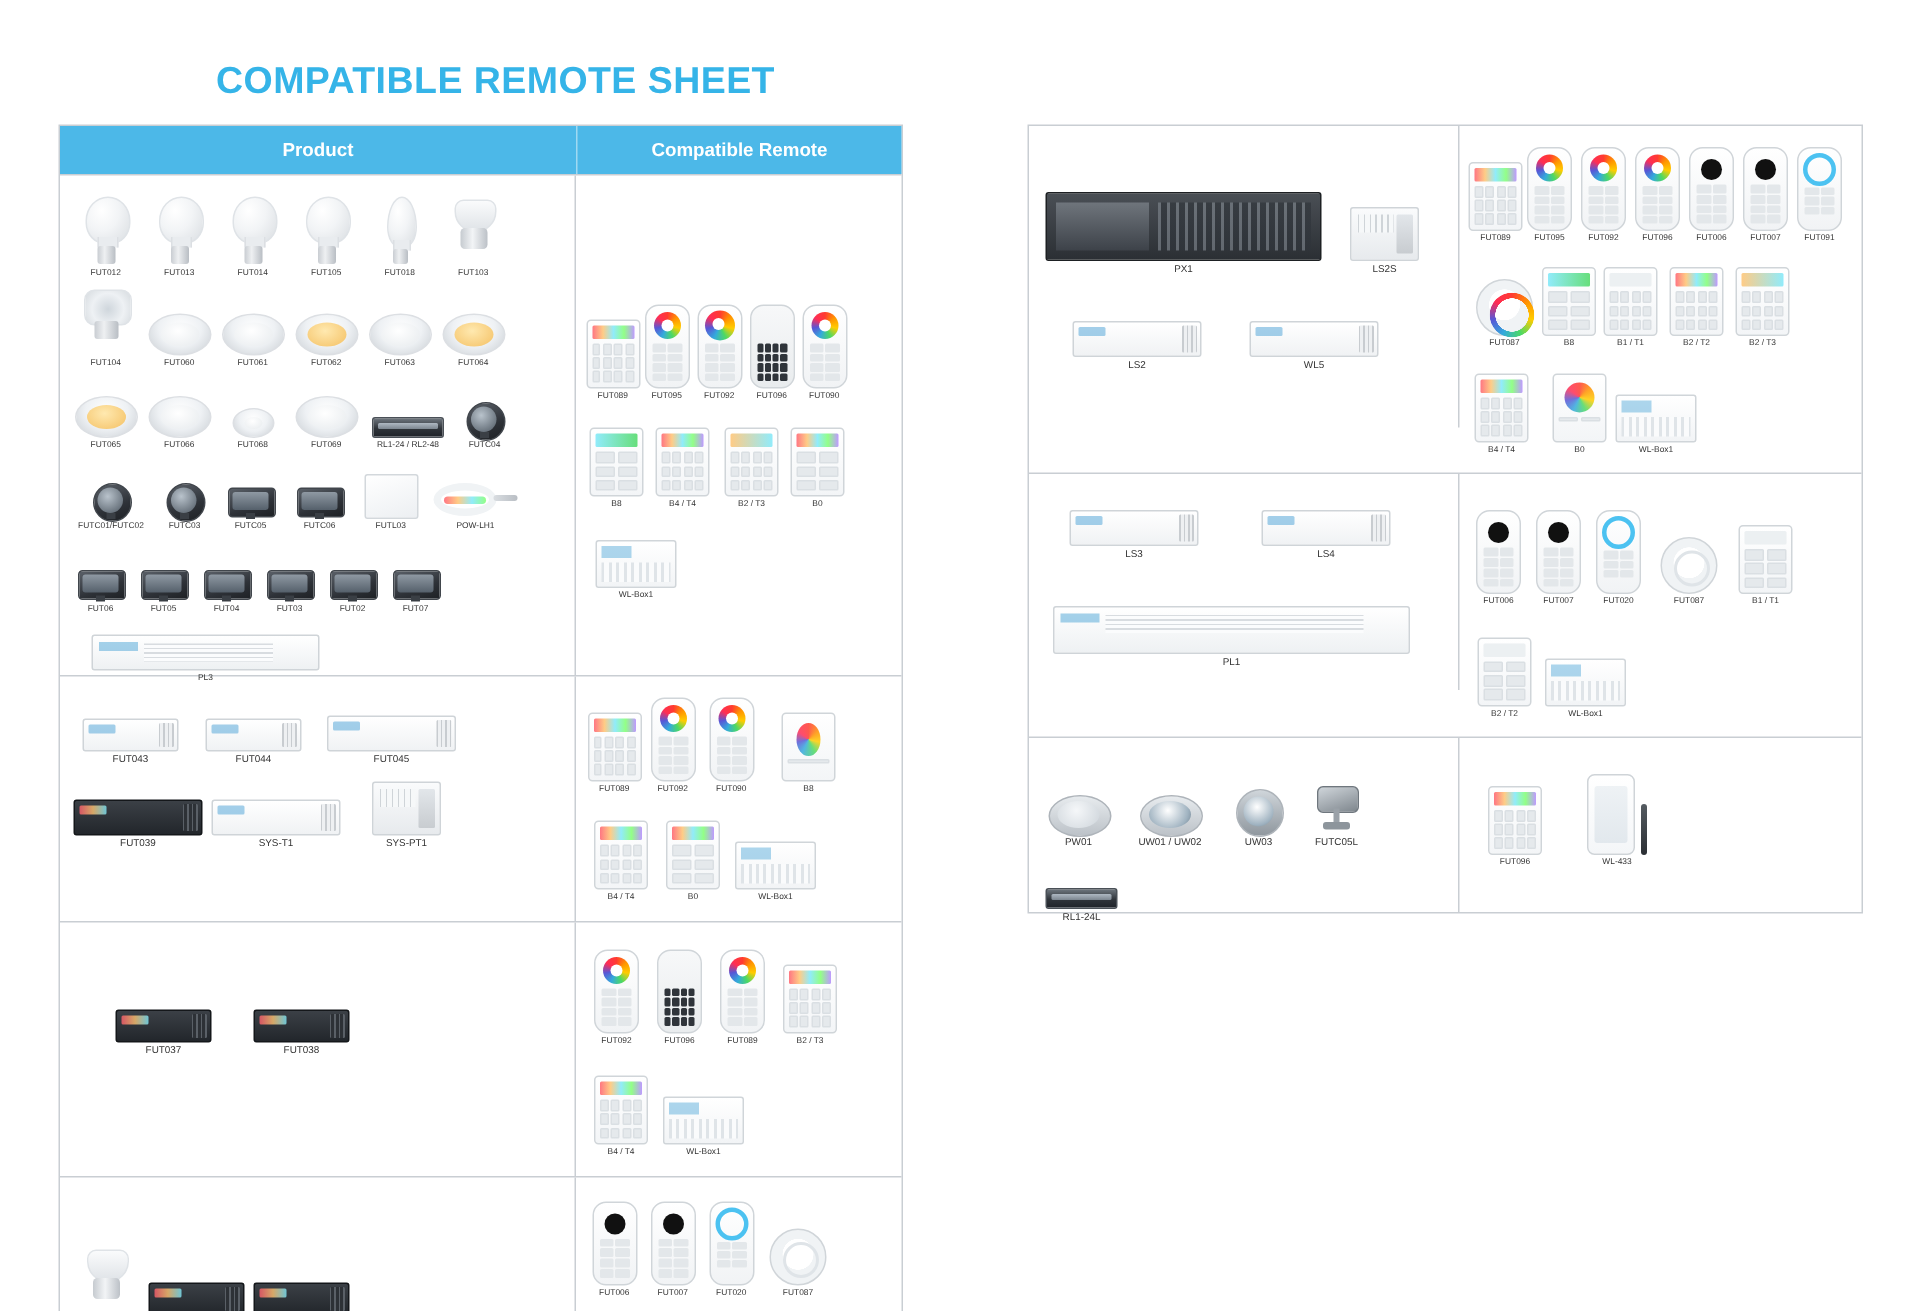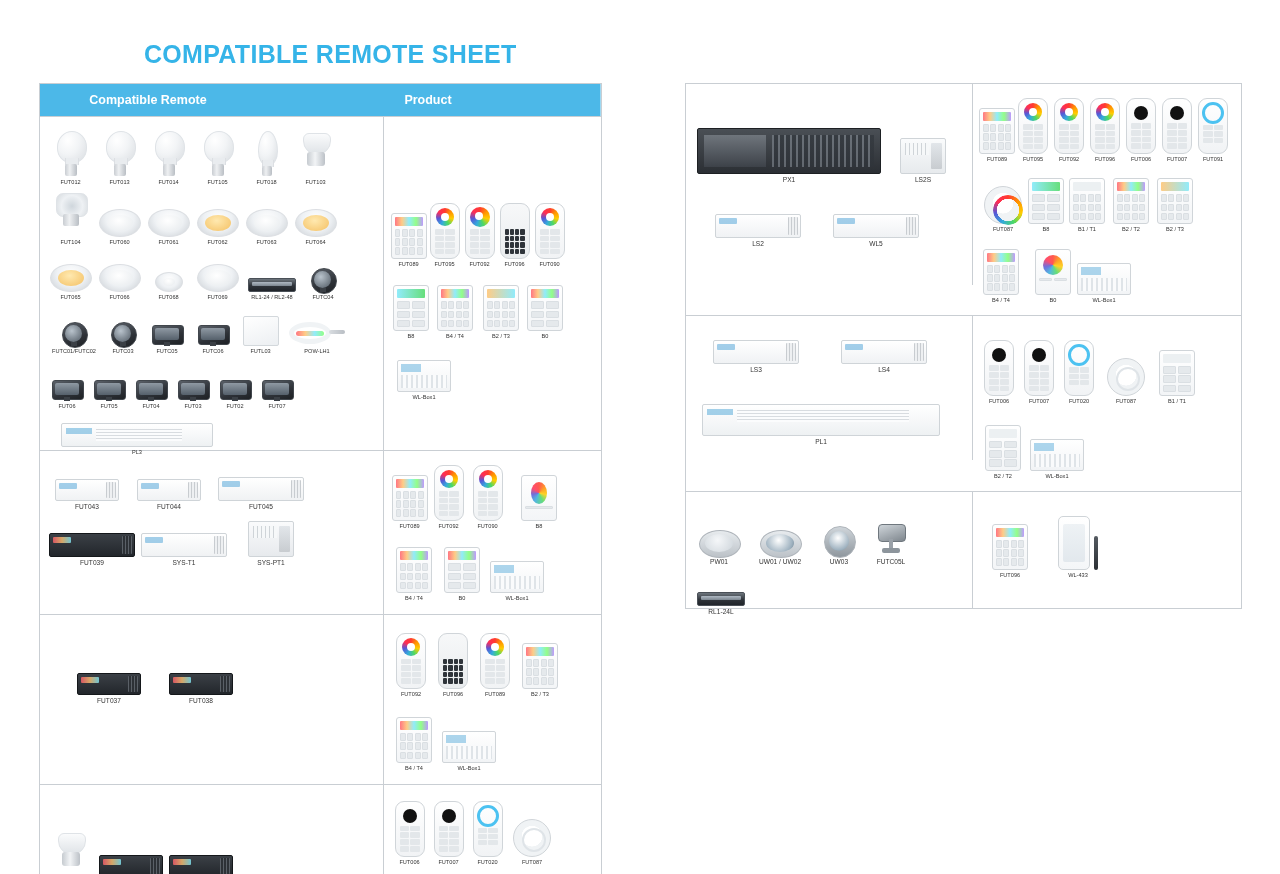--- a/index.html
+++ b/index.html
@@ -358,22 +358,22 @@
   }
 </style>
 </head>
 <body>
 
 <div class="page-title">COMPATIBLE REMOTE SHEET</div>
 
 <div class="left-table">
 
   <div class="lt-head">
+    <div class="cell c1">Product</div>
     <div class="cell c2">Compatible Remote</div>
-    <div class="cell c1">Product</div>
   </div>
 
   <div class="lt-row">
     <div class="lt-c1">
       <div class="grid" style="height:333px;padding-top:12px;">
         <div class="item" style="width:47px;">
             <div class="art">
               <div class="bulb">
                 <div class="glass"></div>
                 <div class="neck"></div>

